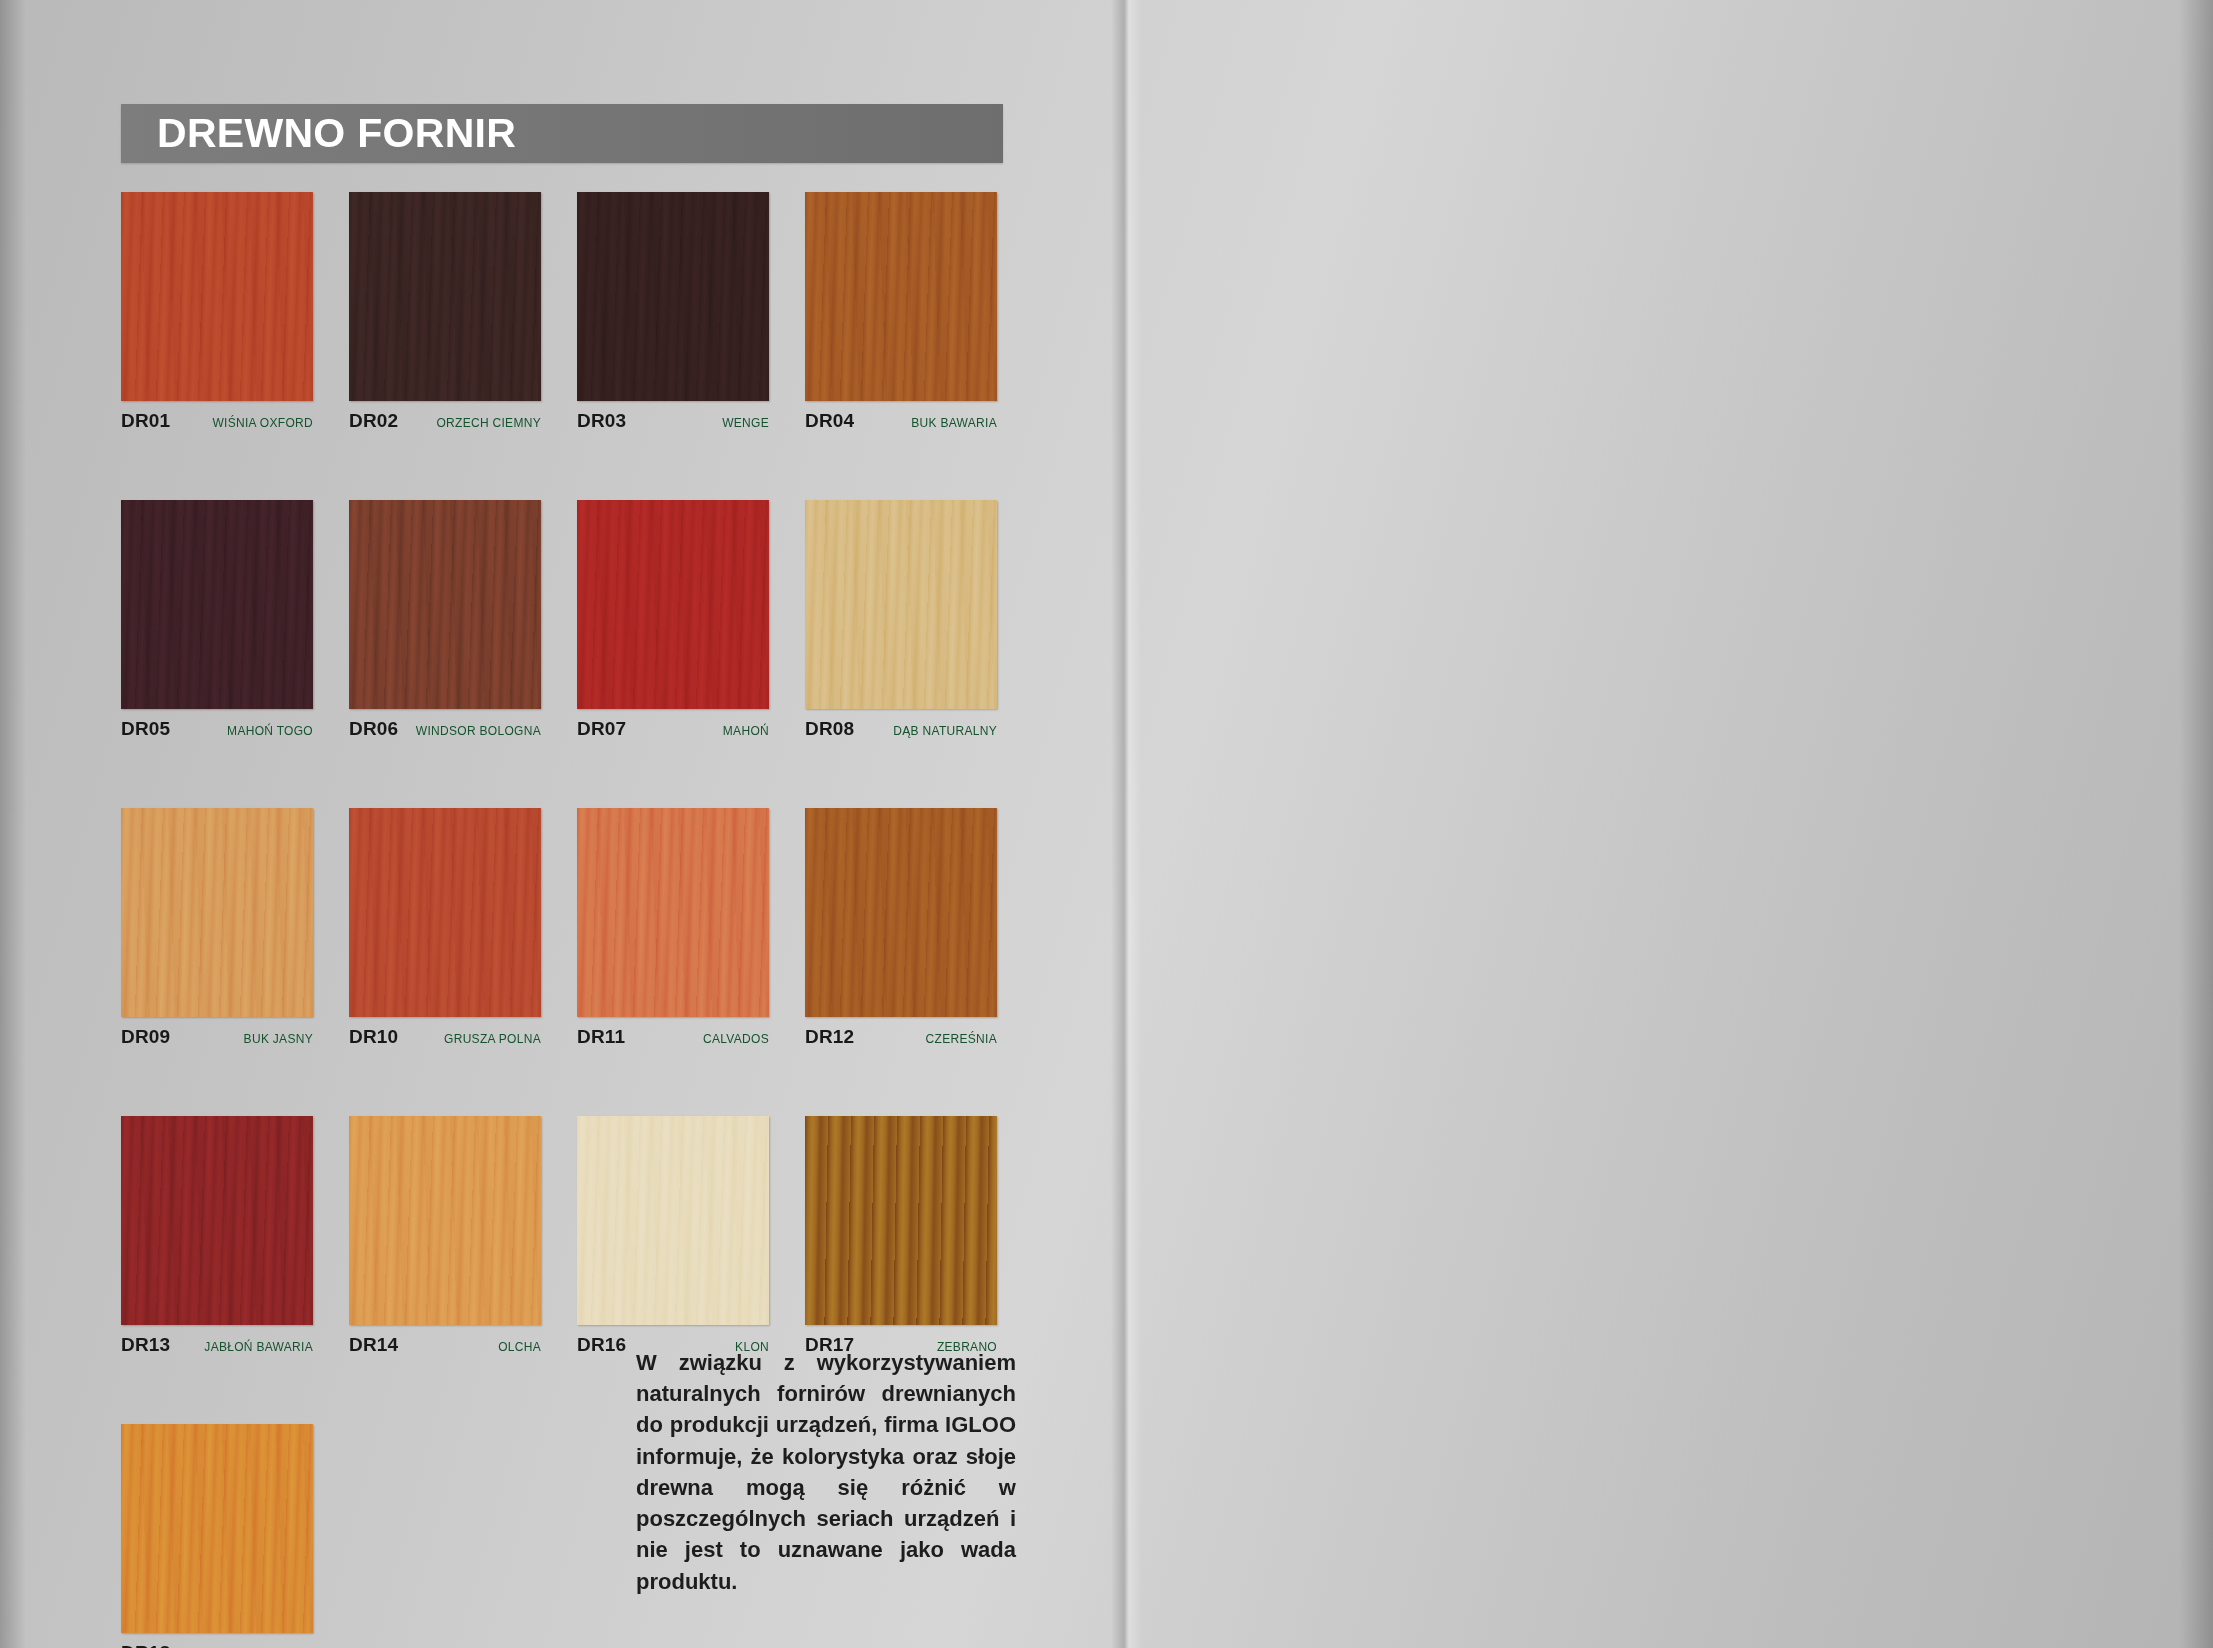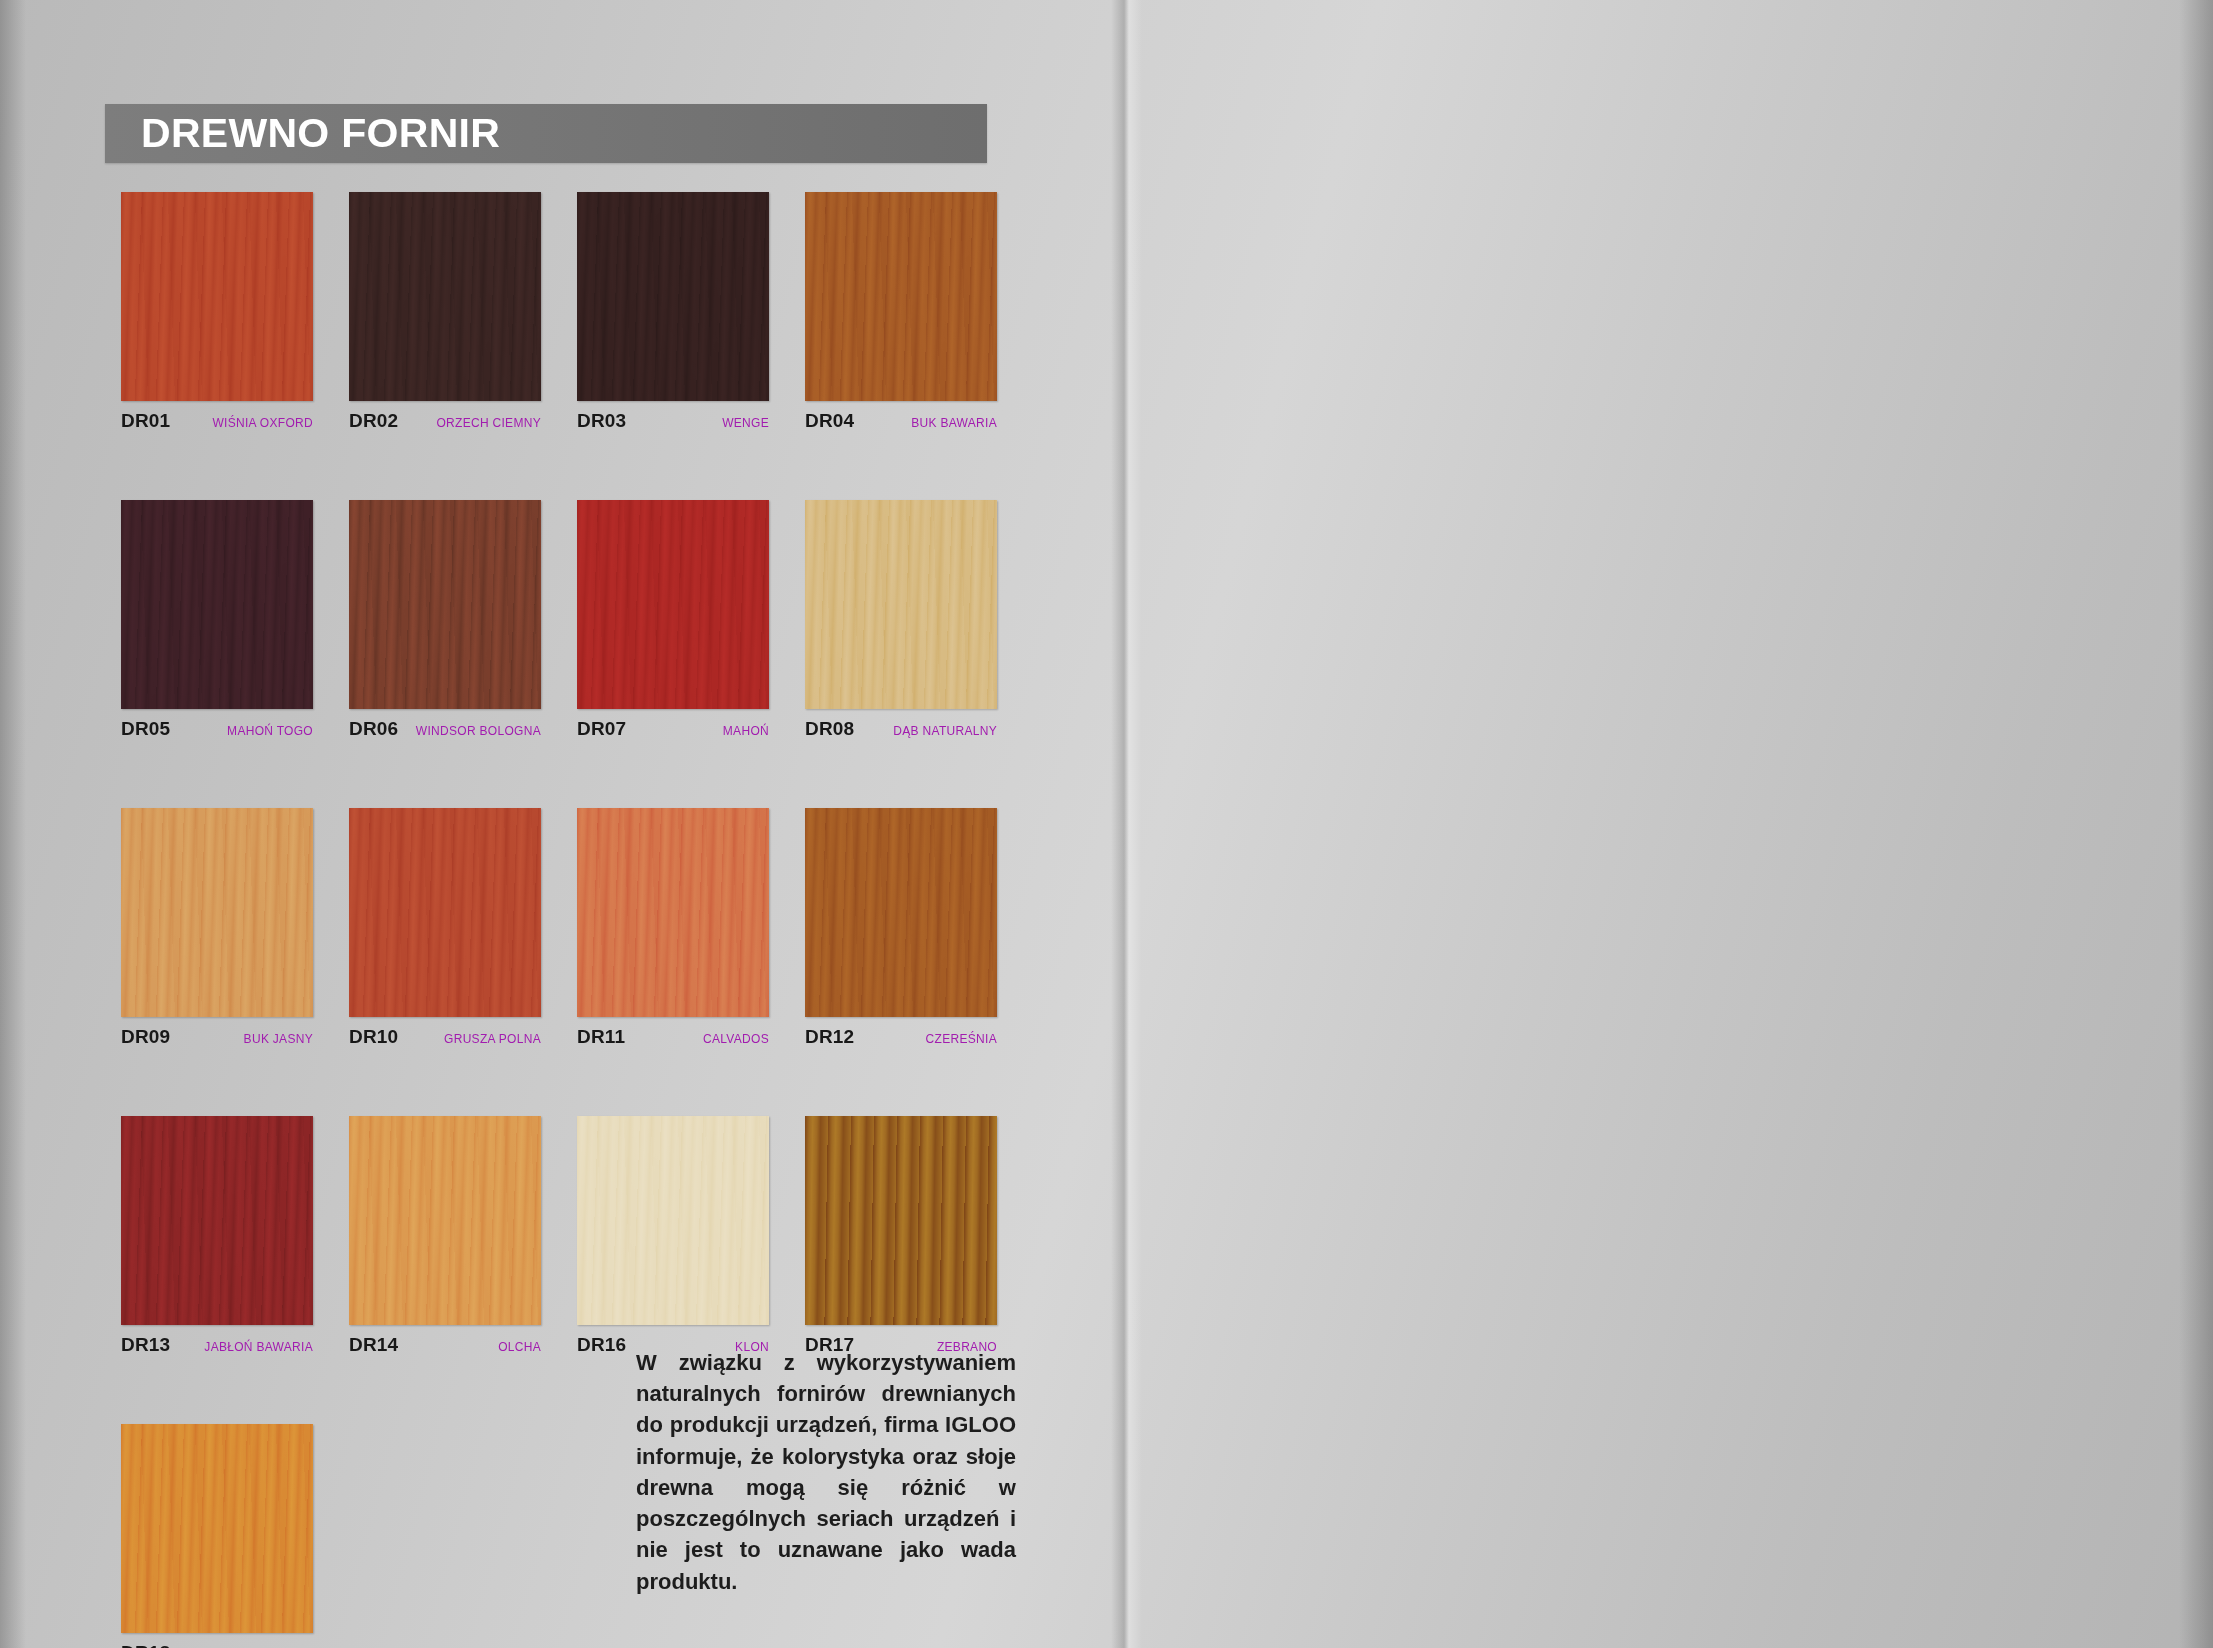--- a/index.html
+++ b/index.html
@@ -43,21 +43,21 @@
     background: linear-gradient(to right,#7d7d7d,#757575 55%,#6e6e6e);
     display:flex; align-items:center;
     box-shadow: 0 0.9px 1.7px rgba(0,0,0,0.18);
   }
   .title-bar .txt {
     color:#ffffff;
     font-weight:bold;
     letter-spacing:0.3px;
     white-space:nowrap;
   }
-  .title-left  { left:105px; top:104px; width:882px; height:59px; }
+  .title-left  { left:121px; top:104px; width:882px; height:59px; }
   .title-left .txt { font-size:41px; margin-left:36px; }
 
   
   .grid { position:absolute; display:grid; }
   #grid-fornir {
     left:121px; top:192px;
     grid-template-columns: repeat(4, 192px);
     column-gap: 37px;
     row-gap: 0px;
     gap: 36px;
@@ -97,21 +97,21 @@
   
   .caption {
     position:absolute; left:0; right:0; top:218px;
     display:flex; align-items:baseline; justify-content:space-between;
   }
   .code {
     font-size:19px; font-weight:bold; color:#181818; letter-spacing:0.2px;
     white-space:nowrap;
   }
   .name {
-    font-size:12px; color:#a21caf; letter-spacing:0.3px;
+    font-size:12px; color:#14532d; letter-spacing:0.3px;
     text-align:right; white-space:nowrap; line-height:1.25;
   }
   .name .pl  { display:block; }
 
   
   .note-fornir {
     position:absolute; left:636px; top:1347px; width:380px;
     font-size:22px; font-weight:bold; color:#1d1d1d;
     line-height:1.42; text-align:justify;
   }

